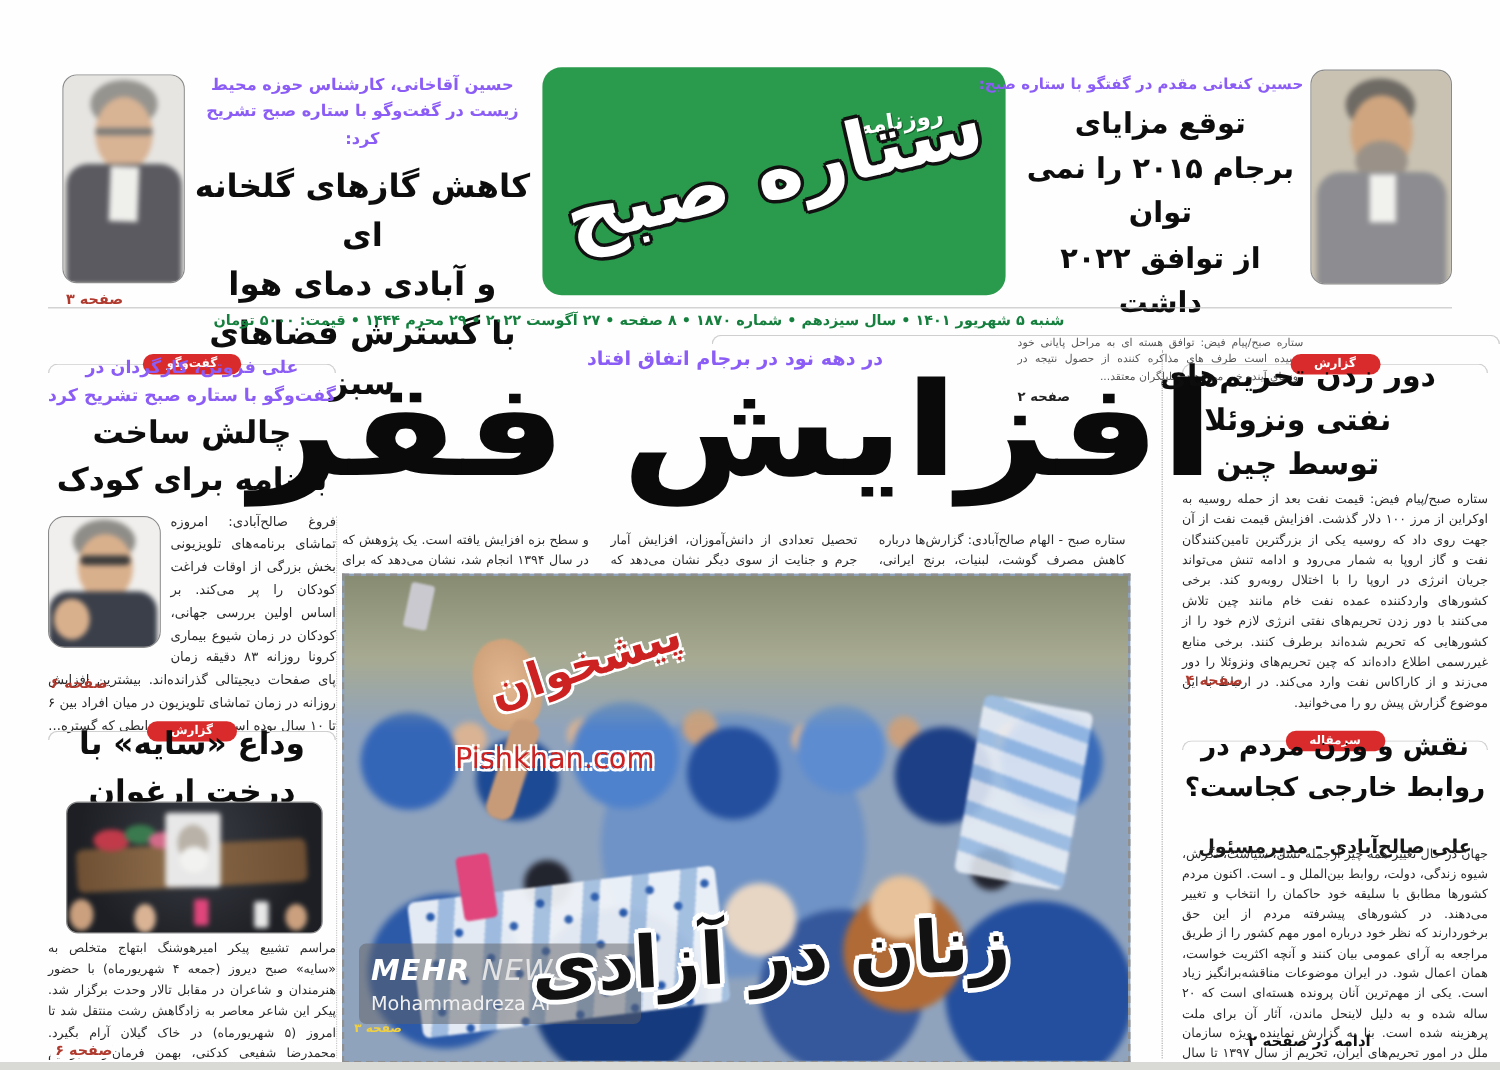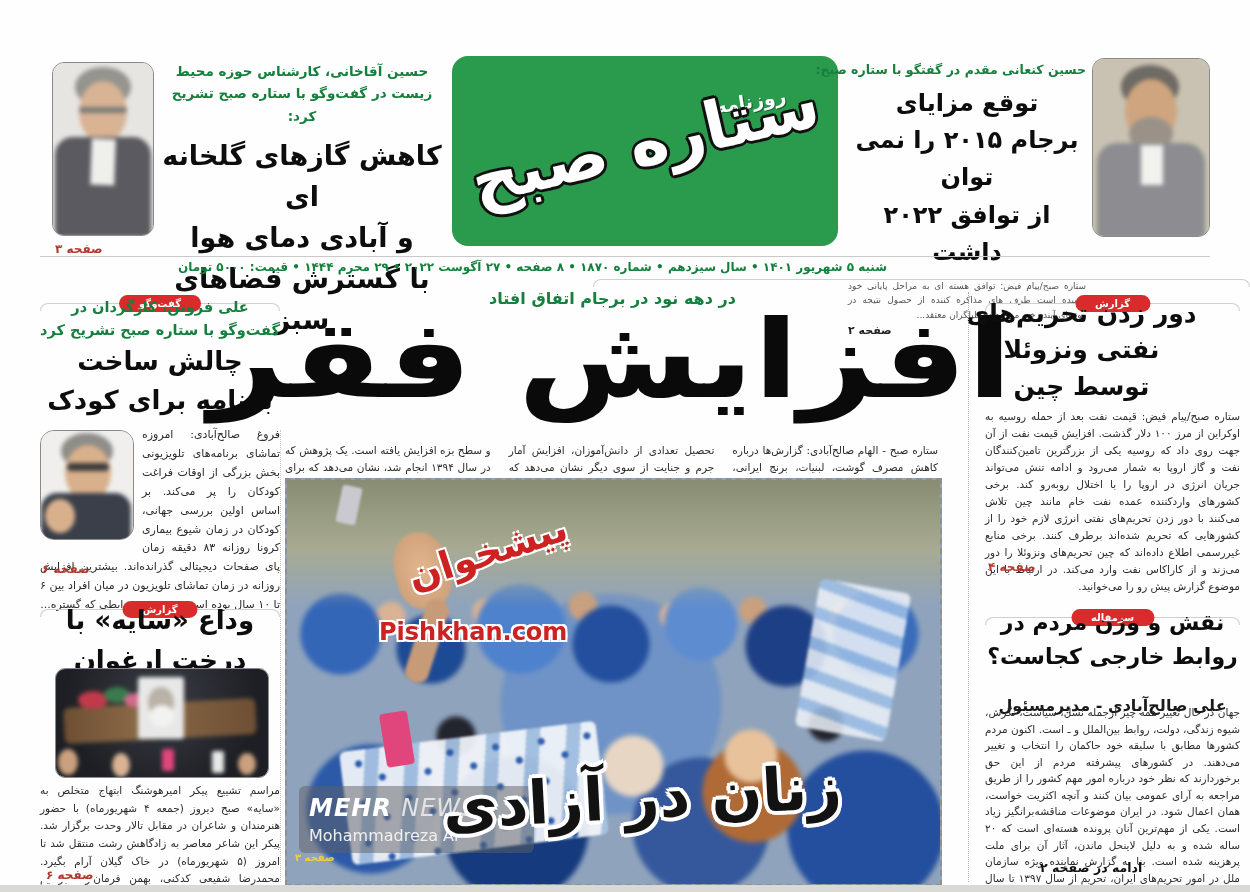--- a/index.html
+++ b/index.html
@@ -1,21 +1,21 @@
 <!DOCTYPE html>
 <html lang="fa" dir="rtl"><head>
 <meta charset="utf-8">
 <style>
   html,body{margin:0;padding:0;background:#ffffff;}
   #page{position:relative;width:1250px;height:892px;background:#fefefe;overflow:hidden;
         font-family:"DejaVu Sans",sans-serif;direction:rtl;color:#1a1a1a;}
   .abs{position:absolute;}
   .ctr{text-align:center;}
   .jst{text-align:justify;}
-  .kicker{font-weight:bold;color:#15803d;}
+  .kicker{font-weight:bold;color:#8b5cf6;}
   .headline{font-weight:bold;color:#0d0d0d;}
   .pref{font-weight:bold;color:#b03a2e;}
   .body-txt{color:#2b2b2b;}
   .rule{position:absolute;height:1px;background:#c9c9c9;}
   .vsep{position:absolute;width:0;border-left:1px dotted #b0b0b0;}
   
   .badge-row{position:absolute;height:18px;margin-top:24px;}
   .badge-line{position:absolute;left:0;right:0;top:8px;height:7px;border:1px solid #cfcfcf;border-bottom:none;border-radius:10px 10px 0 0;}
   .badge-pill{position:absolute;left:50%;top:0;transform:translateX(-50%);background:#d92b2b;color:#fff;
               font-size:10px;font-weight:bold;padding:2px 20px;border-radius:9px;line-height:13px;white-space:nowrap;}
@@ -70,21 +70,21 @@
     background-size:46px 40px,46px 40px,auto;filter:blur(1px);}
   .flag2{position:absolute;left:520px;top:105px;width:92px;height:150px;transform:rotate(10deg);border-radius:6px;opacity:.85;
     background:repeating-linear-gradient(10deg,#eef3fa 0 18px,#9fc1e8 18px 30px);filter:blur(1.5px);}
   .hand{position:absolute;left:108px;top:52px;width:54px;height:76px;background:radial-gradient(#e3b78f,#c89b74);
         border-radius:46% 46% 38% 38%;transform:rotate(-14deg);filter:blur(1px);}
   .arm{position:absolute;left:128px;top:118px;width:24px;height:86px;background:#c89b78;border-radius:10px;transform:rotate(18deg);filter:blur(1.5px);}
   .phone-pink{position:absolute;left:96px;top:232px;width:28px;height:54px;background:#e0457b;border-radius:4px;transform:rotate(-9deg);filter:blur(.7px);}
   .phone-top{position:absolute;left:52px;top:6px;width:20px;height:38px;background:#c9c9cf;border-radius:3px;transform:rotate(12deg);filter:blur(1px);}
   #wm-fa{position:absolute;left:118px;top:50px;color:#cc2222;font-size:38px;font-weight:bold;transform:rotate(-18deg);
      text-shadow:2px 2px 0 #fff,-2px -2px 0 #fff,2px -2px 0 #fff,-2px 2px 0 #fff;}
-  #wm-en{position:absolute;left:92px;top:138px;color:#cc2222;font-size:24px;font-weight:bold;direction:ltr;
+  #wm-en{position:absolute;left:92px;top:138px;color:#cc2222;font-size:24px;font-weight:normal;direction:ltr;
      text-shadow:2px 2px 0 #fff,-2px -2px 0 #fff,2px -2px 0 #fff,-2px 2px 0 #fff;}
   #mehr-box{position:absolute;left:12px;top:306px;width:215px;padding:8px 10px;background:rgba(95,95,100,.5);border-radius:6px;direction:ltr;text-align:left;}
   #mehr-box .l1{font-size:24px;font-weight:bold;color:#fff;letter-spacing:1px;font-style:italic;}
   #mehr-box .l1 span{font-weight:normal;color:#e3e3e3;}
   #mehr-box .l2{font-size:16px;color:#f0f0f0;margin-top:4px;}
   #photo-title{position:absolute;left:75px;top:282px;width:560px;text-align:center;font-size:60px;font-weight:bold;color:#121212;
      transform:rotate(-3deg);white-space:nowrap;
      text-shadow:-3px -3px 0 #fff,3px -3px 0 #fff,-3px 3px 0 #fff,3px 3px 0 #fff,-4px 0 0 #fff,4px 0 0 #fff,0 -4px 0 #fff,0 4px 0 #fff;}
   #photo-pref{position:absolute;left:8px;top:372px;color:#f0d040;font-size:10px;font-weight:bold;}
   

